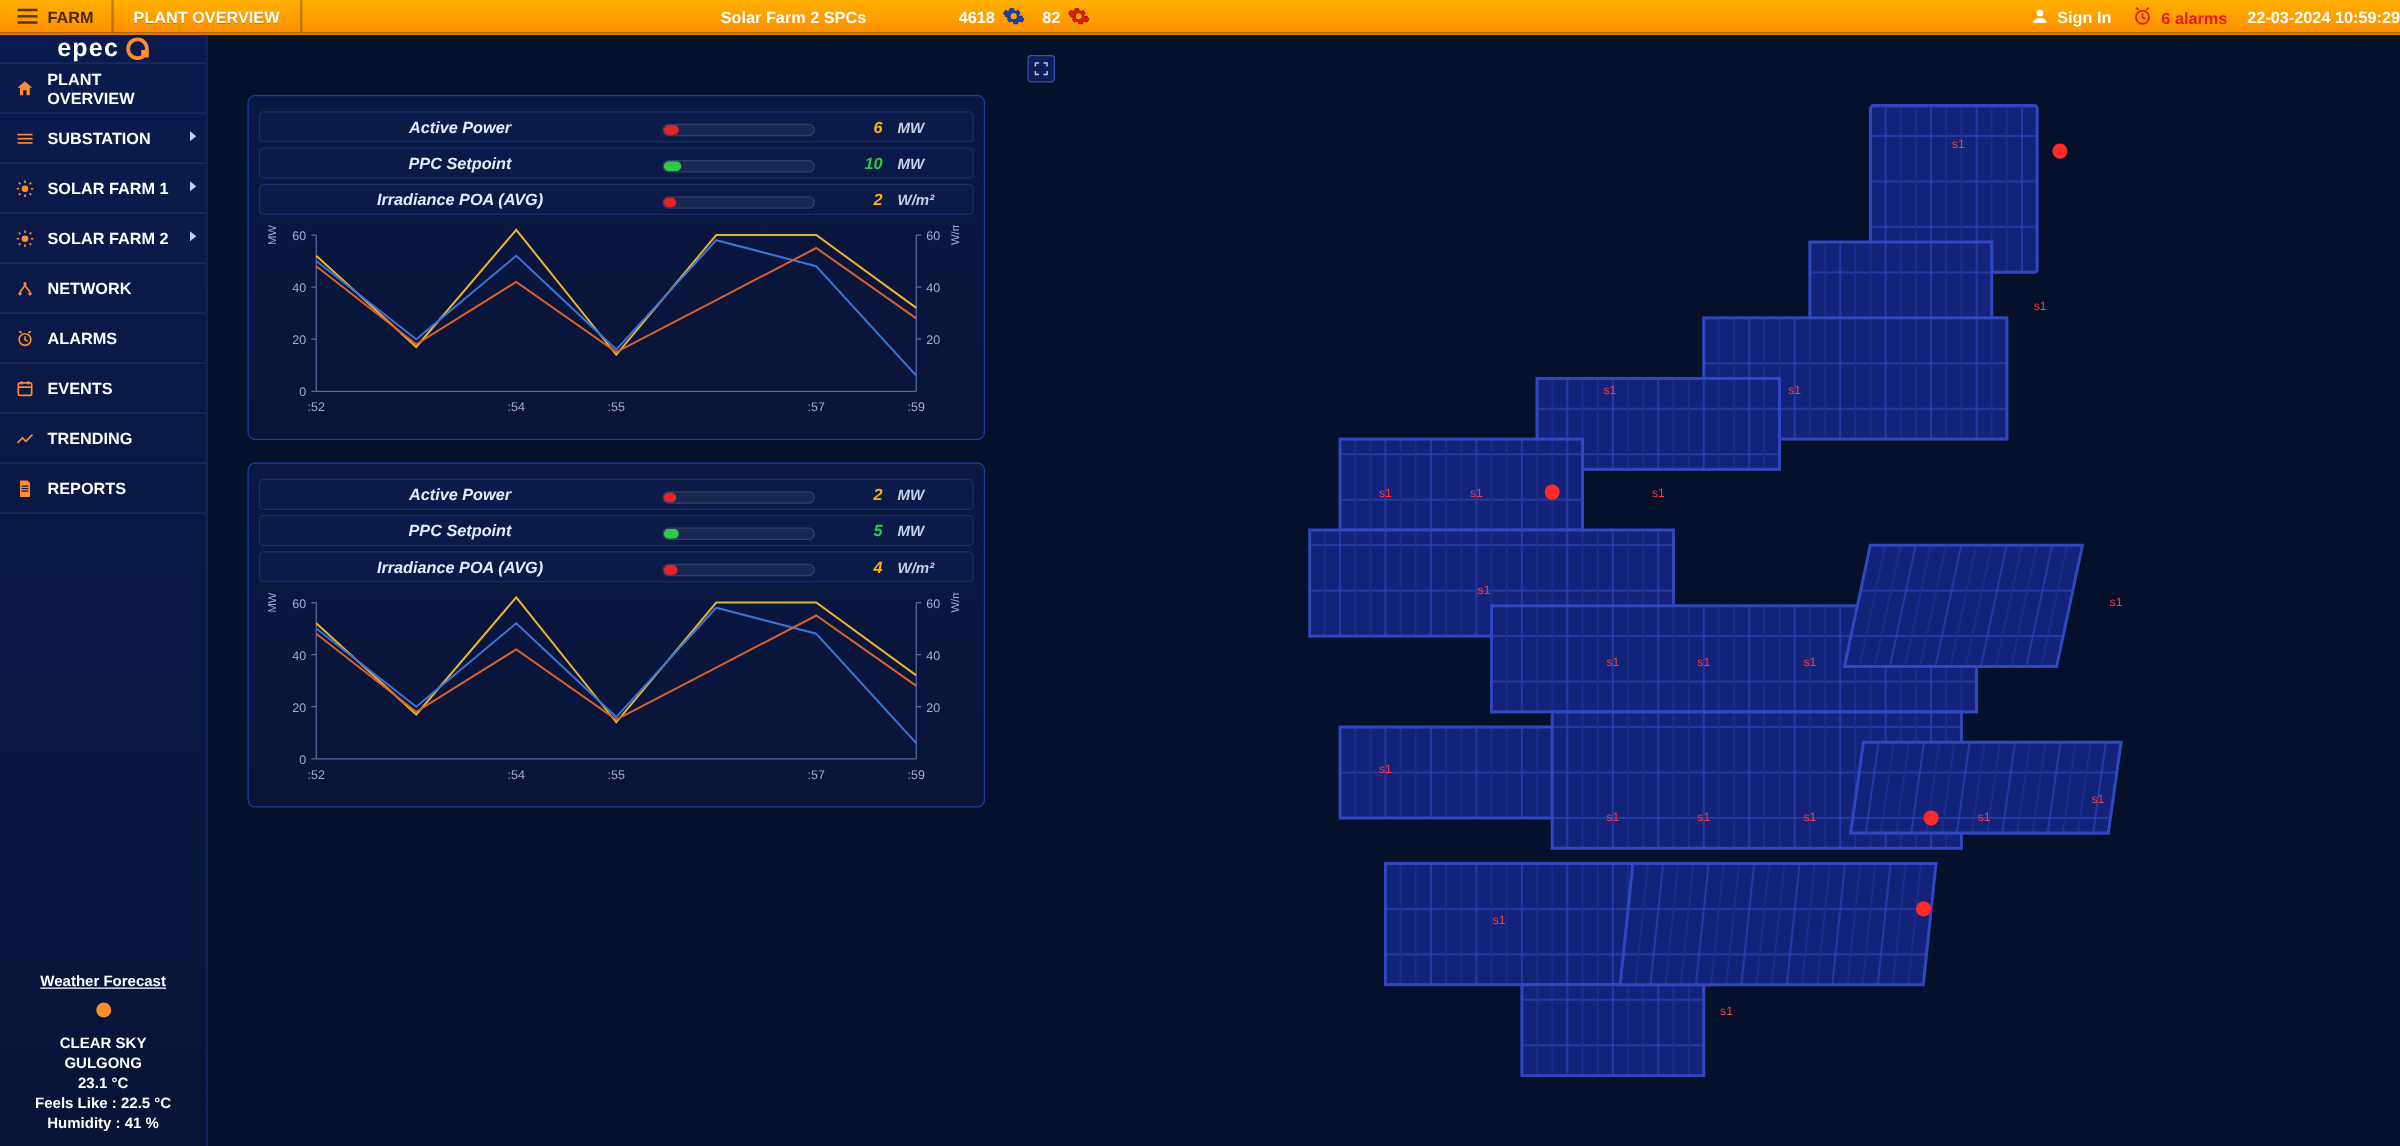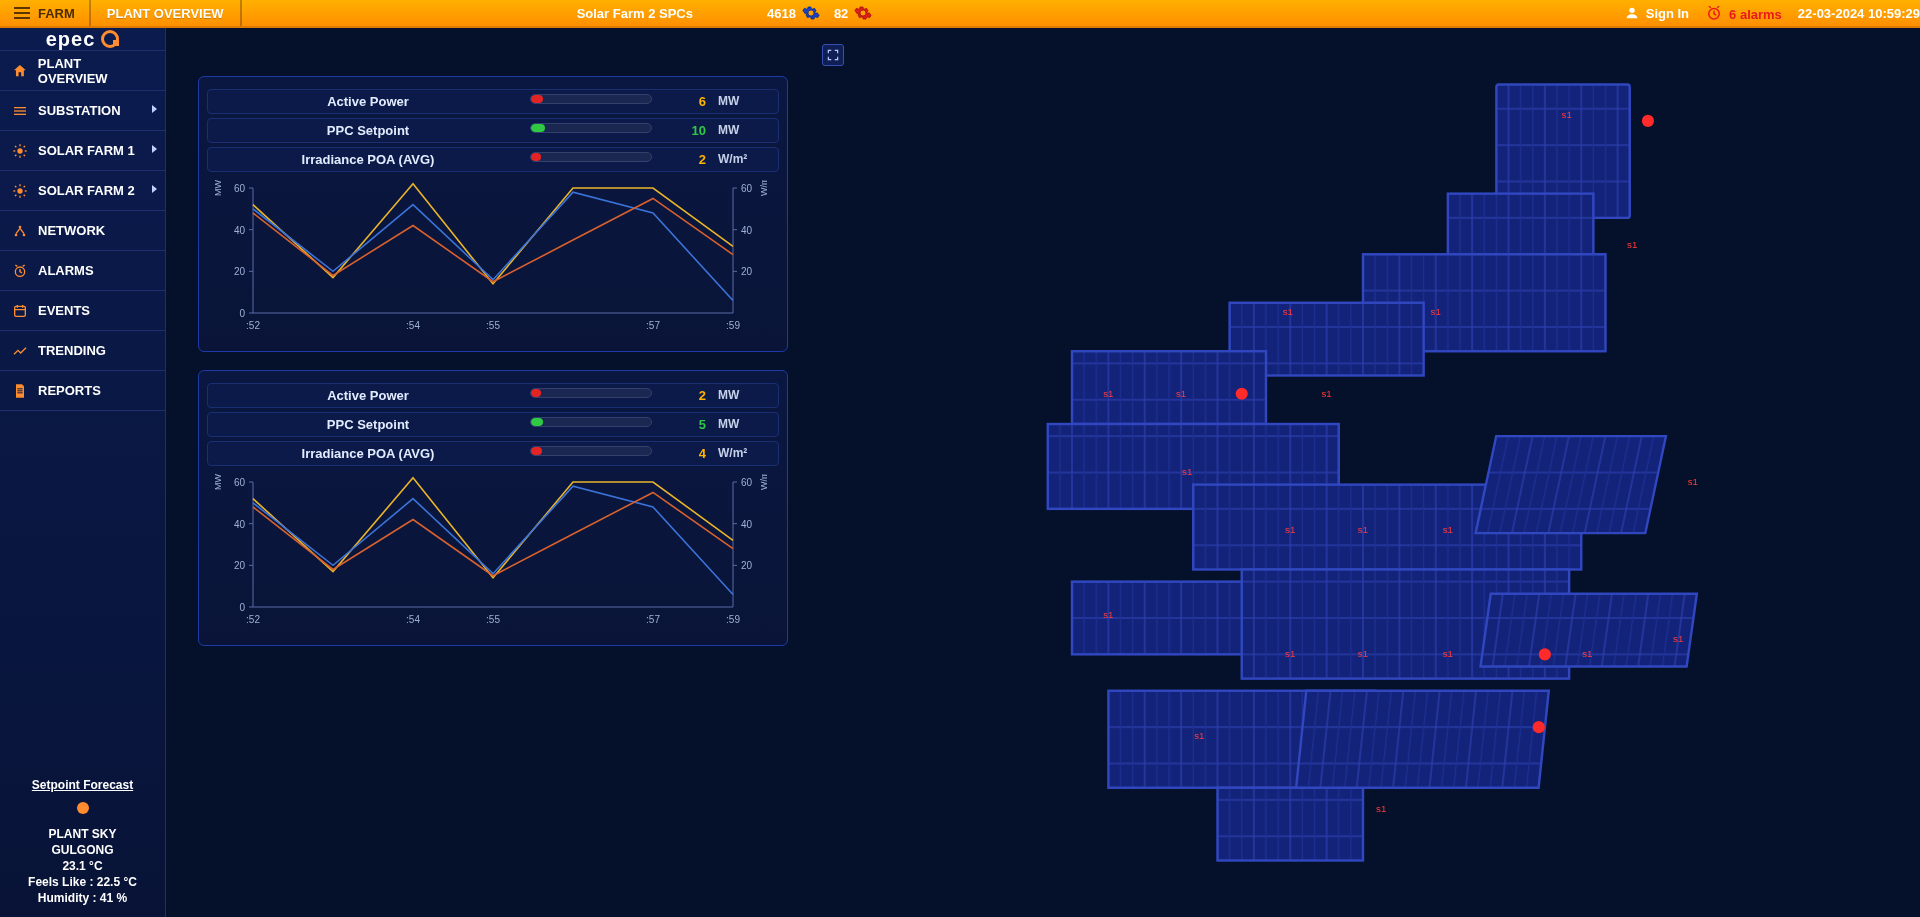--- a/index.html
+++ b/index.html
@@ -103,23 +103,23 @@
     width:590px;
   }
   .card-title{
     background:linear-gradient(180deg,#2a3a84,#142862);
     border:1px solid #29409c;border-radius:4px;
     color:#fff;font-weight:800;letter-spacing:2px;
     text-align:center;padding:4px 0;margin-bottom:6px;
   }
 
   .row{
-    display:flex;align-items:flex-start;gap:12px;
+    display:flex;align-items:flex-end;gap:12px;
     background:#0b1a49;border:1px solid #1a2e74;border-radius:4px;
-    padding:4px 10px;margin:4px 0;font-size:13px;font-weight:700;
+    padding:4px 10px;margin:4px 0;font-size:13px;font-weight:700;font-style:italic;
   }
   .row .label{width:300px;color:#e3ecff;text-align:center}
   .row .bar{flex:1;height:10px;border:1px solid #33406e;border-radius:6px;background:#1a2750;position:relative;overflow:hidden}
   .row .bar .fill{position:absolute;left:0;top:0;bottom:0;border-radius:6px}
   .row .val{width:42px;text-align:right}
   .row .unit{width:50px;color:#c6d0e8;font-weight:700;text-align:left;font-size:12px}
 
   
   .chart{position:relative;height:155px;margin:8px 6px 4px}
   .chart svg{display:block}
@@ -293,23 +293,23 @@
             <rect x="8" y="8" width="8" height="1.5" fill="#0b1a44"></rect>
             <rect x="8" y="11" width="8" height="1.5" fill="#0b1a44"></rect>
             <rect x="8" y="14" width="8" height="1.5" fill="#0b1a44"></rect>
           </svg>
         </span>
         <span>REPORTS</span>
       </div>
     </nav>
 
   <div class="weather">
-    <div class="weather-title">Setpoint Forecast</div>
+    <div class="weather-title">Weather Forecast</div>
     <span class="sun"></span>
-    <div class="line">PLANT SKY</div>
+    <div class="line">CLEAR SKY</div>
     <div class="line">GULGONG</div>
     <div class="line">23.1 °C</div>
     <div class="line">Feels Like : 22.5 °C</div>
     <div class="line">Humidity : 41 %</div>
   </div>
 </div>
 
 <div class="main">
   <div class="col-left">
     <div class="card">

